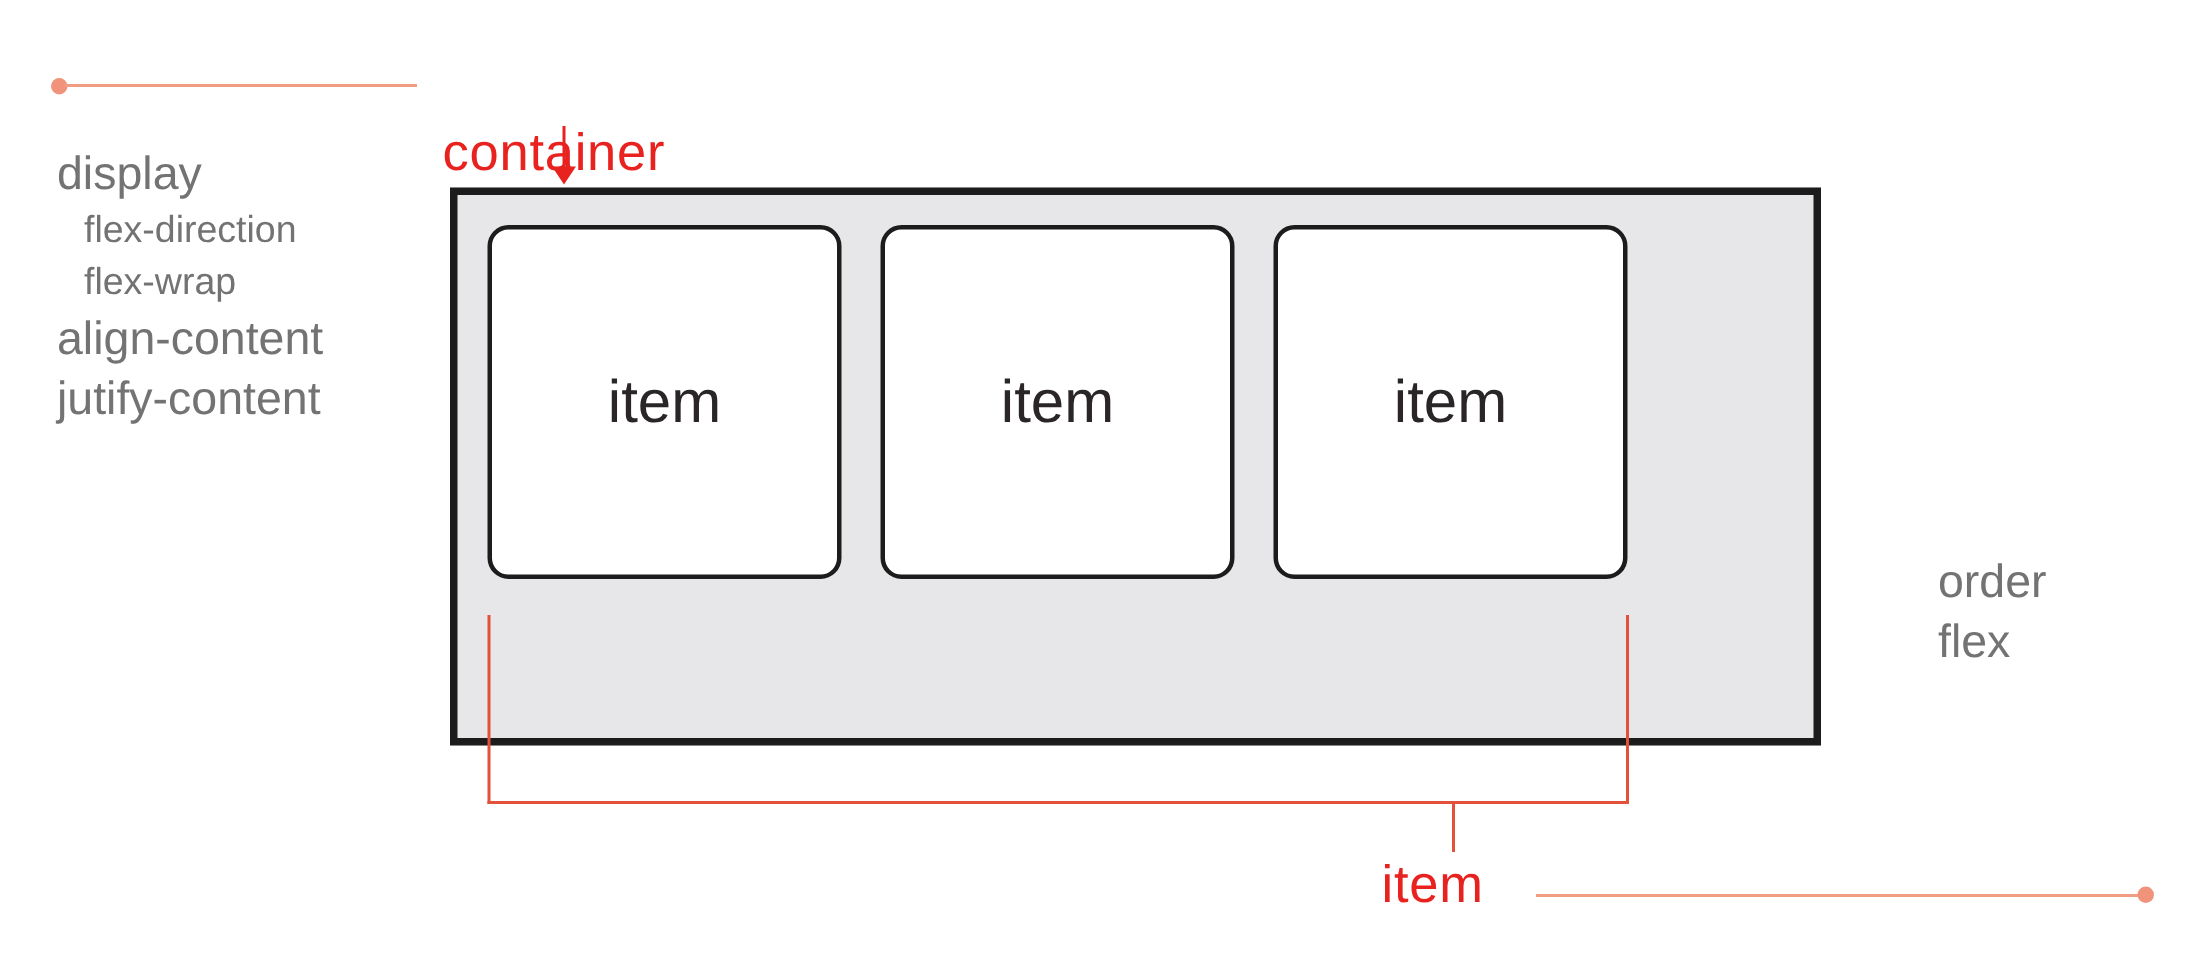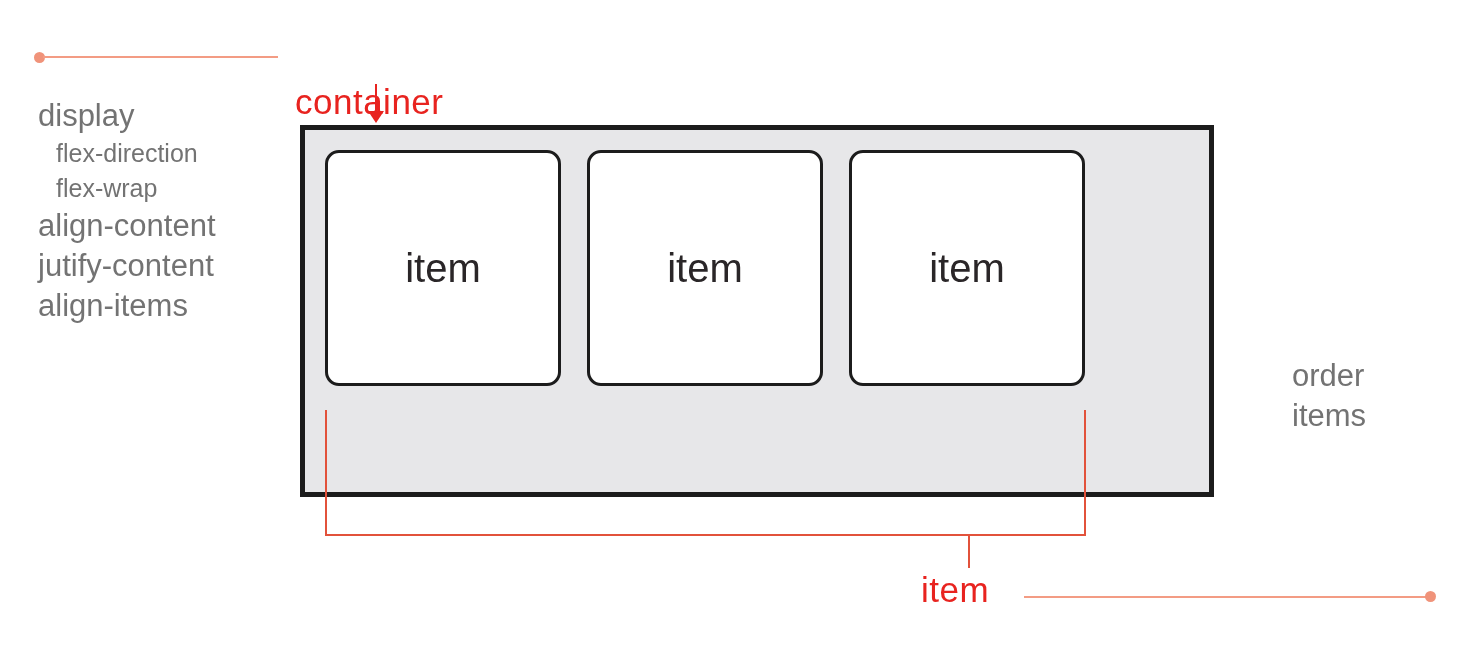--- a/index.html
+++ b/index.html
@@ -90,21 +90,21 @@
   }
 
   
   .prop-list {
     position: absolute;
     color: #737373;
     white-space: nowrap;
     margin-top: 12px;
   }
   .prop-list.left { left: 38px; top: 84px; }
-  .prop-list.right { left: 1292px; top: 344px; }
+  .prop-list.right { left: 1292px; top: 356px; }
   .prop.main { font-size: 31px; line-height: 40px; }
   .prop.sub  { font-size: 25px; line-height: 35px; padding-left: 18px; }
   .prop-list.right .prop.sub { line-height: 34px; }
 
   
   .bracket-left-v  { left: 325px; top: 410px; height: 126px; }
   .bracket-right-v { left: 1084px; top: 410px; height: 126px; }
   .bracket-h {
     position: absolute;
     left: 325px; top: 534px; width: 761px; height: 2px;
@@ -135,26 +135,25 @@
       <span>item</span>
     </div>
   </div>
 
   <div class="prop-list left">
     <div class="prop main">display</div>
     <div class="prop sub">flex-direction</div>
     <div class="prop sub">flex-wrap</div>
     <div class="prop main">align-content</div>
     <div class="prop main">jutify-content</div>
-    <div class="prop main">align-items</div>
   </div>
 
   <div class="prop-list right">
     <div class="prop main">order</div>
-    <div class="prop main">items</div>
+    <div class="prop main">flex</div>
   </div>
 
   <div class="vline bracket bracket-left-v"></div>
   <div class="vline bracket bracket-right-v"></div>
   <div class="bracket-h"></div>
   <div class="vline bracket bracket-stub"></div>
 
   <div class="label-red items-label">item</div>
   <div class="hline" style="left:1024px;top:596px;width:402px"></div>
   <div class="dot" style="left:1425px;top:591px"></div>

